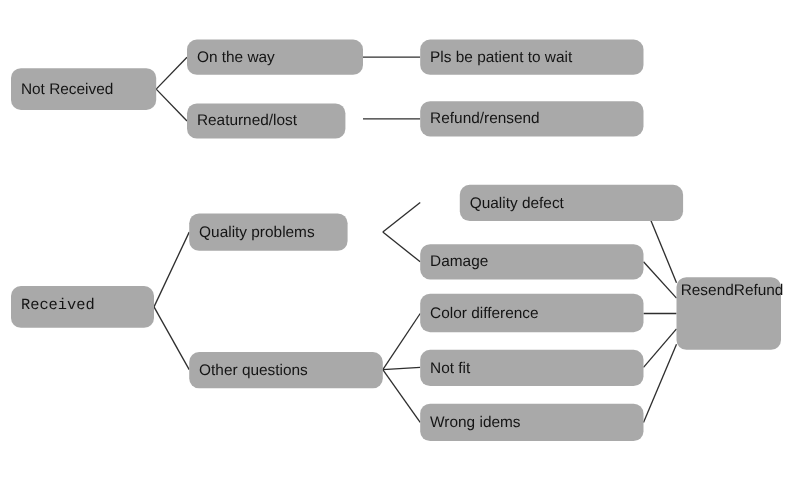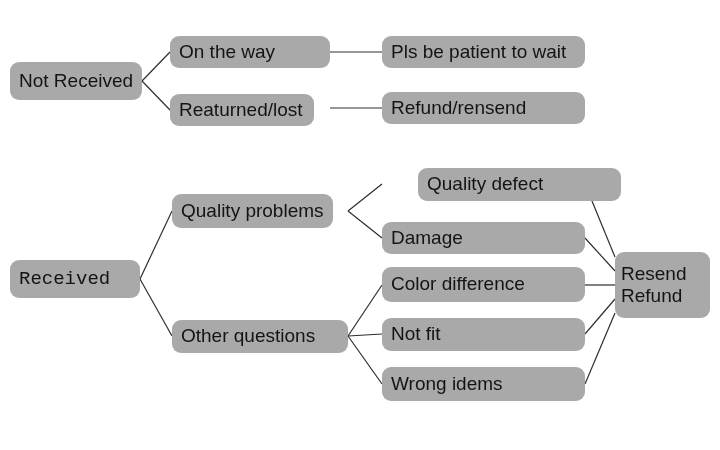--- a/index.html
+++ b/index.html
@@ -15,40 +15,40 @@
   svg.wires line{stroke:#2e2e2e;stroke-width:1.2;}
   .node{
     position:absolute;
     background:#a9a9a9;
     border-radius:9px;
     display:flex;
     align-items:center;
     padding-left:9px;
     box-sizing:border-box;
     color:#141414;
-    font-size:19px;
+    font-size:14px;
     line-height:1.1;
     white-space:nowrap;
   }
   
   .n-not-received   {left:10px;  top:62px;  width:132px; height:38px;}
   .n-on-the-way     {left:170px; top:36px;  width:160px; height:32px;}
   .n-returned-lost  {left:170px; top:94px;  width:144px; height:32px;}
   .n-pls-wait       {left:382px; top:36px;  width:203px; height:32px;}
   .n-refund-rensend {left:382px; top:92px;  width:203px; height:32px;}
   .n-received       {left:10px;  top:260px; width:130px; height:38px;font-family:Liberation Mono, monospace;}
-  .n-quality-problems{left:172px;top:194px; width:161px; height:34px;}
+  .n-quality-problems{left:172px;top:194px; width:144px; height:34px;}
   .n-other-questions{left:172px; top:320px; width:176px; height:33px;text-align:right;}
   .n-quality-defect {left:382px; top:168px; width:203px; height:33px;margin-left:36px;}
   .n-damage         {left:382px; top:222px; width:203px; height:32px;}
   .n-color-difference{left:382px;top:267px; width:203px; height:35px;}
   .n-not-fit        {left:382px; top:318px; width:203px; height:33px;}
   .n-wrong-idems    {left:382px; top:367px; width:203px; height:34px;}
   .n-resolution     {left:615px; top:252px; width:95px;  height:66px;
-                     flex-direction:column;align-items:flex-start;
+                     flex-direction:row;align-items:flex-start;
                      justify-content:center;padding-left:6px;}
   .n-resolution span{display:block;line-height:22px;}
 </style>
 </head>
 <body>
 
 <div class="stage">
 
   <svg class="wires" viewBox="0 0 720 450">
     <line x1="142" y1="81" x2="170" y2="52"></line>

